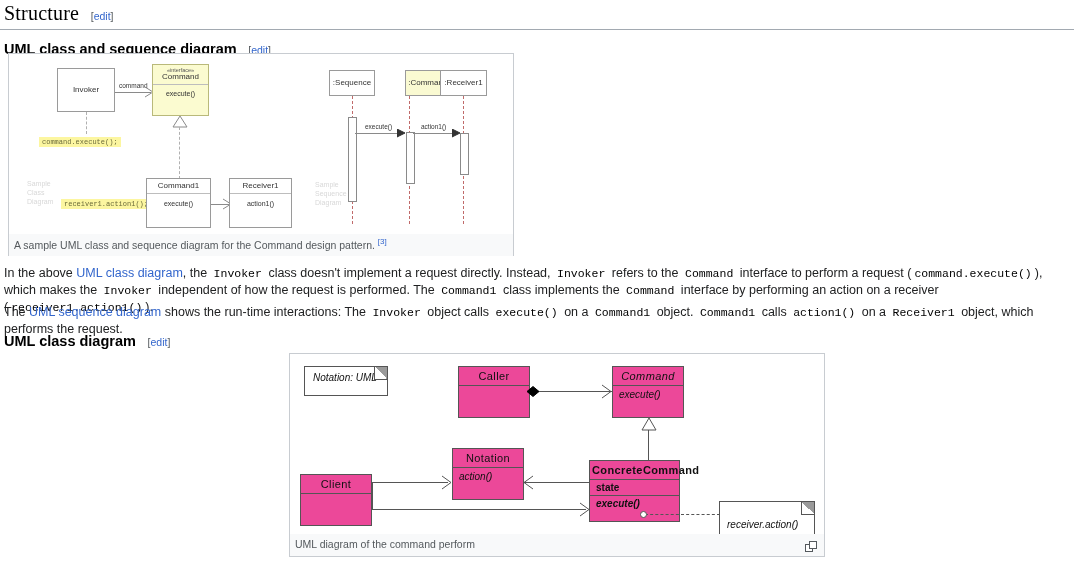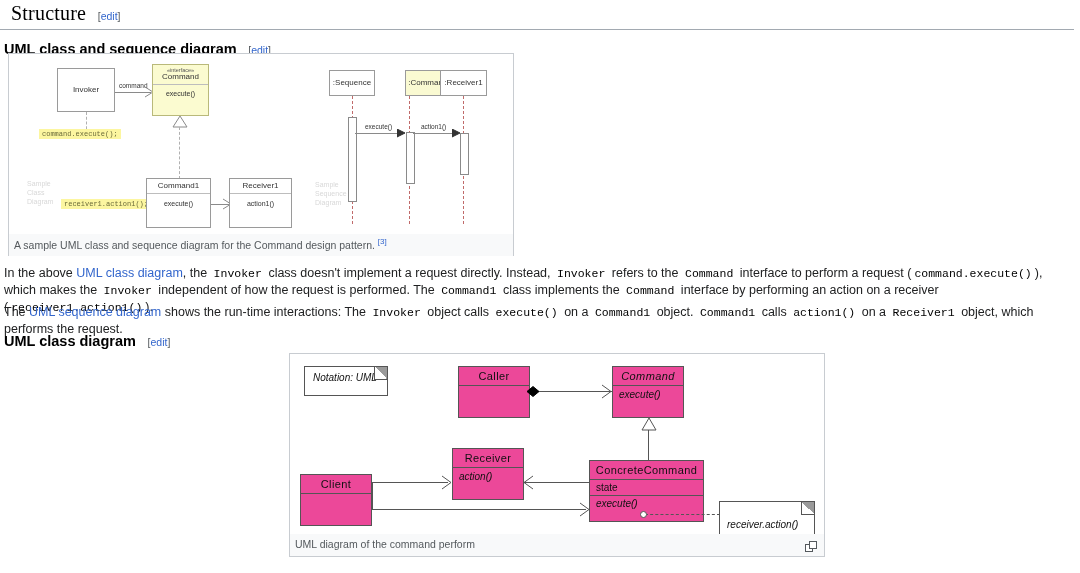--- a/index.html
+++ b/index.html
@@ -7,21 +7,21 @@
     width:1080px;height:573px;
     background:#ffffff;
     font-family:"Liberation Sans", sans-serif;
     font-size:13px;
     color:#202122;
     overflow:hidden;
   }
   .page{position:relative;width:1080px;height:573px;}
 
   
-  .h2-wrap{padding:2px 11px 0 4px;margin-left:7px;}
+  .h2-wrap{padding:2px 11px 0 4px;}
   .h2{
     font-family:"Liberation Serif", serif;
     font-size:20px;font-weight:normal;color:#000;
     display:inline-block;letter-spacing:.2px;
   }
   .h2-rule{border-bottom:1px solid #a2a9b1;margin:4px 0 0 0;width:1074px;}
   .h3{
     font-family:"Liberation Sans", sans-serif;
     font-size:14.5px;font-weight:bold;color:#000;display:inline-block;
   }
@@ -164,21 +164,21 @@
         <div class="op" style="padding:5px 0;">execute()</div>
       </div>
 
       <svg style="position:absolute;left:163px;top:62px;" width="16" height="12">
         <path d="M8,0 L15,11 L1,11 Z" fill="#fff" stroke="#8a8a8a" stroke-width="1"></path>
       </svg>
       <div class="dashv" style="left:170px;top:73px;height:52px;"></div>
 
       <div class="dashv" style="left:77px;top:58px;height:22px;"></div>
 
-      <div class="hl" style="left:30px;top:75px;">command.execute();</div>
+      <div class="hl" style="left:30px;top:83px;">command.execute();</div>
       <div class="hl" style="left:52px;top:145px;">receiver1.action1();</div>
 
       <div class="box" style="left:137px;top:124px;width:65px;height:50px;">
         <div class="title">Command1</div>
         <div class="sep"></div>
         <div class="op" style="padding:6px 0;">execute()</div>
       </div>
 
       <div class="hline" style="left:202px;top:150px;width:18px;"></div>
       <svg style="position:absolute;left:214px;top:144px;" width="12" height="12">
@@ -275,21 +275,21 @@
       <svg style="position:absolute;left:310px;top:30px;" width="14" height="15">
         <path d="M2,1 L11,7.5 L2,14" fill="none" stroke="#555" stroke-width="1"></path>
       </svg>
 
       <div class="vline" style="left:358px;top:76px;height:40px;border-left-color:#555;"></div>
       <svg style="position:absolute;left:350px;top:63px;" width="18" height="14">
         <path d="M9,1 L16,13 L2,13 Z" fill="#fff" stroke="#555" stroke-width="1"></path>
       </svg>
 
       <div class="b2" style="left:162px;top:94px;width:72px;height:52px;">
-        <div class="t">Receiver</div>
+        <div class="t">Notation</div>
         <div class="row">action()</div>
       </div>
 
       <div class="b2" style="left:10px;top:120px;width:72px;height:52px;">
         <div class="t">Client</div>
         <div class="empty" style="height:26px;"></div>
       </div>
 
       <div class="hline" style="left:82px;top:128px;width:76px;border-top-color:#555;"></div>
       <svg style="position:absolute;left:150px;top:121px;" width="14" height="15">
@@ -300,21 +300,21 @@
       <div class="hline" style="left:82px;top:155px;width:214px;border-top-color:#555;"></div>
       <svg style="position:absolute;left:288px;top:148px;" width="14" height="15">
         <path d="M2,1 L11,7.5 L2,14" fill="none" stroke="#555" stroke-width="1"></path>
       </svg>
 
       <div class="hline" style="left:234px;top:128px;width:66px;border-top-color:#555;"></div>
       <svg style="position:absolute;left:232px;top:121px;" width="14" height="15">
         <path d="M11,1 L2,7.5 L11,14" fill="none" stroke="#555" stroke-width="1"></path>
       </svg>
 
-      <div class="b2" style="left:299px;top:106px;width:115px;height:62px;">
+      <div class="b2" style="left:299px;top:106px;width:91px;height:62px;font-weight:bold;">
         <div class="t">ConcreteCommand</div>
         <div class="row plain" style="padding:2px 6px;">state</div>
         <div class="row" style="padding:2px 6px;">execute()</div>
       </div>
 
       <div style="position:absolute;left:355px;top:160px;width:75px;border-top:1px dashed #555;"></div>
       <svg style="position:absolute;left:349px;top:156px;" width="9" height="9">
         <circle cx="4.5" cy="4.5" r="3" fill="#fff" stroke="#555" stroke-width="1"></circle>
       </svg>
 

